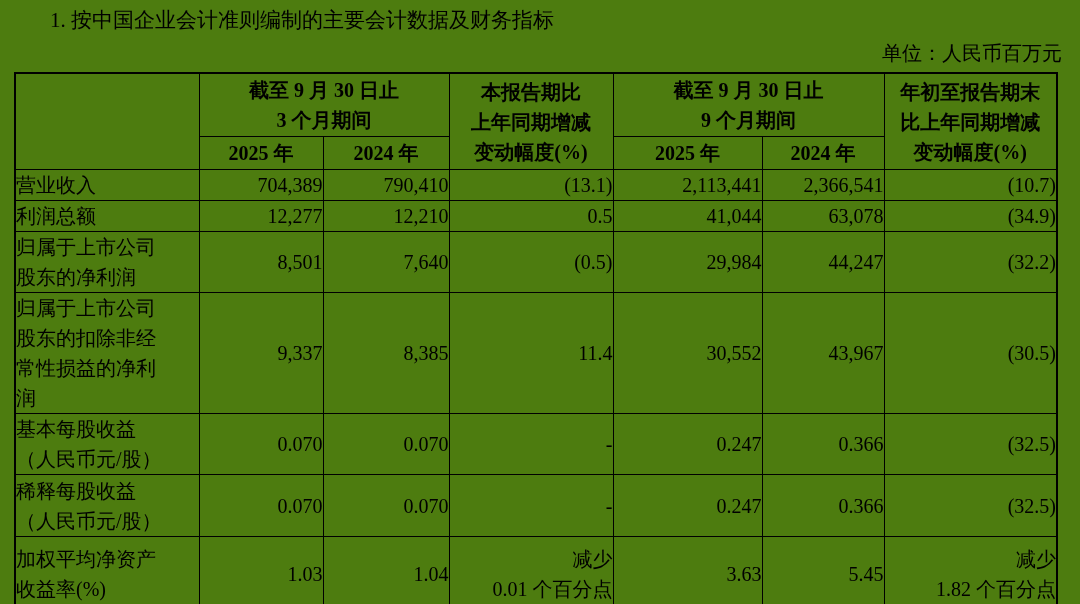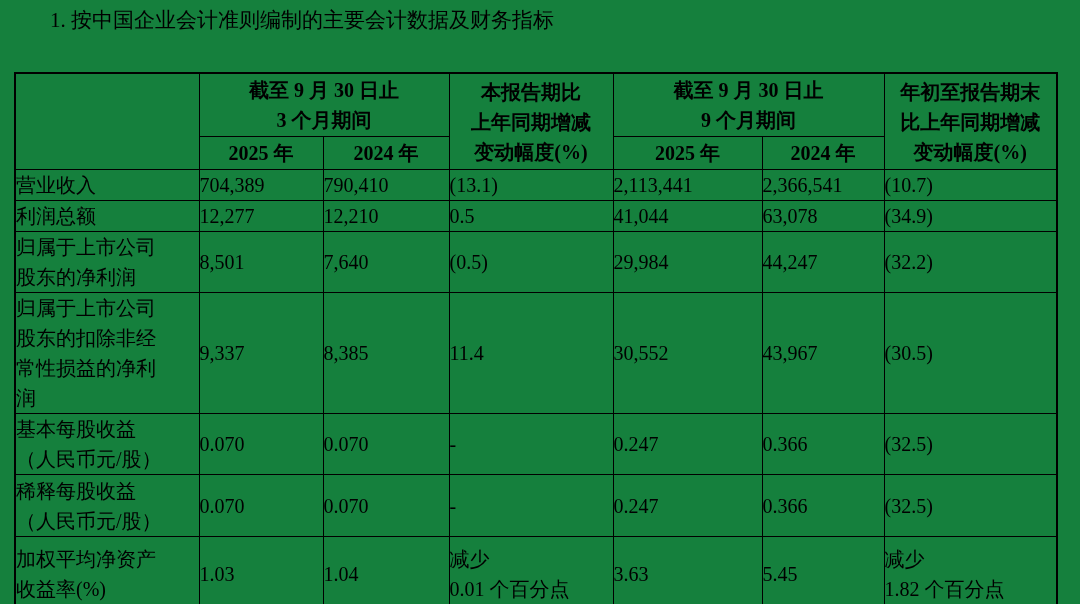--- a/index.html
+++ b/index.html
@@ -6,21 +6,21 @@
     margin: 0;
     padding: 0;
     background: #ffffff;
     color: #000000;
     font-family: "Liberation Serif", "DejaVu Serif", serif;
   }
   .page {
     position: relative;
     width: 1080px;
     height: 604px;
-    background: #15803d;
+    background: #4d7c0f;
     overflow: hidden;
   }
   .title {
     position: absolute;
     left: 50px;
     top: 6px;
     font-size: 21px;
     line-height: 28px;
     white-space: nowrap;
   }
@@ -54,39 +54,41 @@
     font-weight: bold;
     text-align: center;
     padding: 1px 2px;
   }
   td.label {
     text-align: left;
     padding-left: 6px;
     padding-right: 4px;
   }
   td.num {
+    text-align: right;
     padding-right: 9px;
   }
   tr.hdr-group { height: 60px; padding-left: 16px; }
   tr.hdr-years { height: 32px; }
   tr.r1 { height: 31px; }
   tr.r2 { height: 14px; }
   tr.r3 { height: 60px; }
   tr.r4 { height: 120px; }
   tr.r5 { height: 60px; }
   tr.r6 { height: 62px; }
   tr.r7 { height: 76px; }
 </style>
 </head>
 <body>
 
 <div class="page">
 
   <div class="title">1. 按中国企业会计准则编制的主要会计数据及财务指标</div>
 
+  <div class="unit-label">单位：人民币百万元</div>
 
   <table class="fin">
     <colgroup>
       <col style="width:184px">
       <col style="width:124px">
       <col style="width:126px">
       <col style="width:164px">
       <col style="width:149px">
       <col style="width:122px">
       <col style="width:173px">

